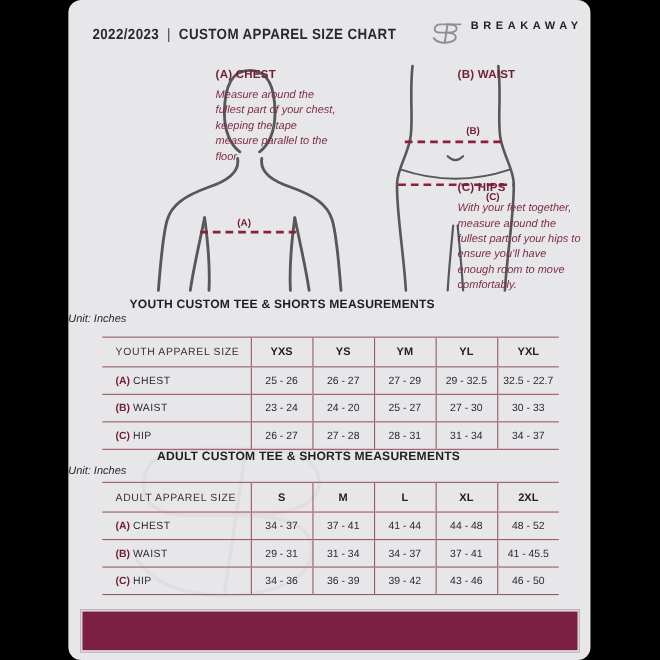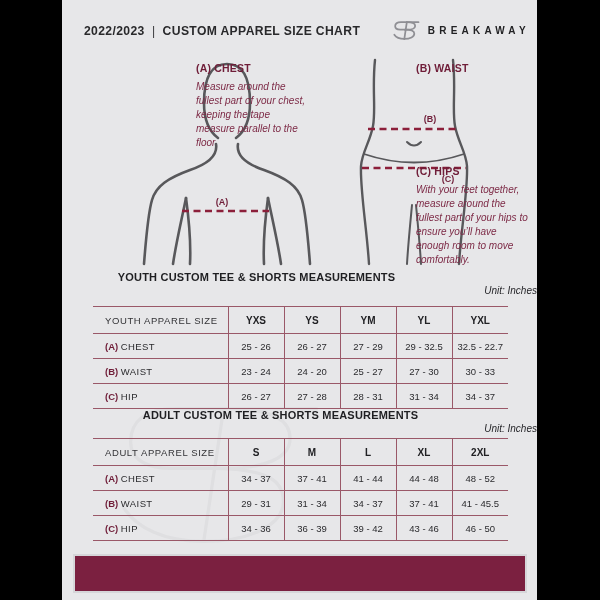--- a/index.html
+++ b/index.html
@@ -12,35 +12,36 @@
   }
   .stage { position: absolute; inset: 0; }
   .letterbox { position: absolute; top: 0; bottom: 0; background: #000; }
   .letterbox.left  { left: 0;  width: 62px; }
   .letterbox.right { right: 0; width: 63px; }
 
   .page {
     position: absolute; left: 62px; top: 0;
     width: 475px; height: 600px;
     background: #e7e7e9;
+    border-radius: 12px;
   }
 
   
   .masthead {
     position: absolute; left: 22px; right: 26px; top: 19px; height: 22px;
     display: flex; justify-content: space-between; align-items: center;
   }
   .masthead-title {
     display: flex; align-items: center; gap: 8px;
     transform: scaleX(0.9); transform-origin: left center;
     font-weight: bold; font-size: 13.5px; letter-spacing: 0.4px; color: #29292b;
     white-space: nowrap;
   }
   .masthead-sep { font-weight: normal; color: #3a3a3c; }
-  .brand { display: flex; align-items: center; gap: 7px; }
+  .brand { display: flex; gap: 7px; }
   .brand-name {
     font-weight: bold; font-size: 10px; letter-spacing: 4.2px; color: #222224;
     white-space: nowrap;
   }
 
   
   .instr { position: absolute; width: 114px; }
   .instr-chest { left: 134px; top: 62px; }
   .instr-waist { left: 354px; top: 62px; }
   .instr-hips  { left: 354px; top: 165px; }
@@ -55,21 +56,21 @@
   .figure { position: absolute; }
   .figure-upper { left: 70px; top: 58px; }
   .figure-lower { left: 282px; top: 58px; }
 
   
   .section-title {
     position: absolute; left: 0; width: 389px; text-align: center;
     font-size: 11px; font-weight: bold; color: #1f1f22; letter-spacing: 0.2px;
   }
   .section-unit {
-    position: absolute; left: 0; width: 475px; text-align: right;
+    position: absolute; left: 0; width: 475px; text-align: left;
     font-size: 10px; font-style: italic; color: #26262a;
   }
   .t-youth-title { top: 271px; }
   .t-youth-unit  { top: 285px; }
   .t-adult-title { top: 409px; margin-left: 24px; }
   .t-adult-unit  { top: 423px; }
 
   
   table.size-table {
     position: absolute; left: 31px; width: 415px;

